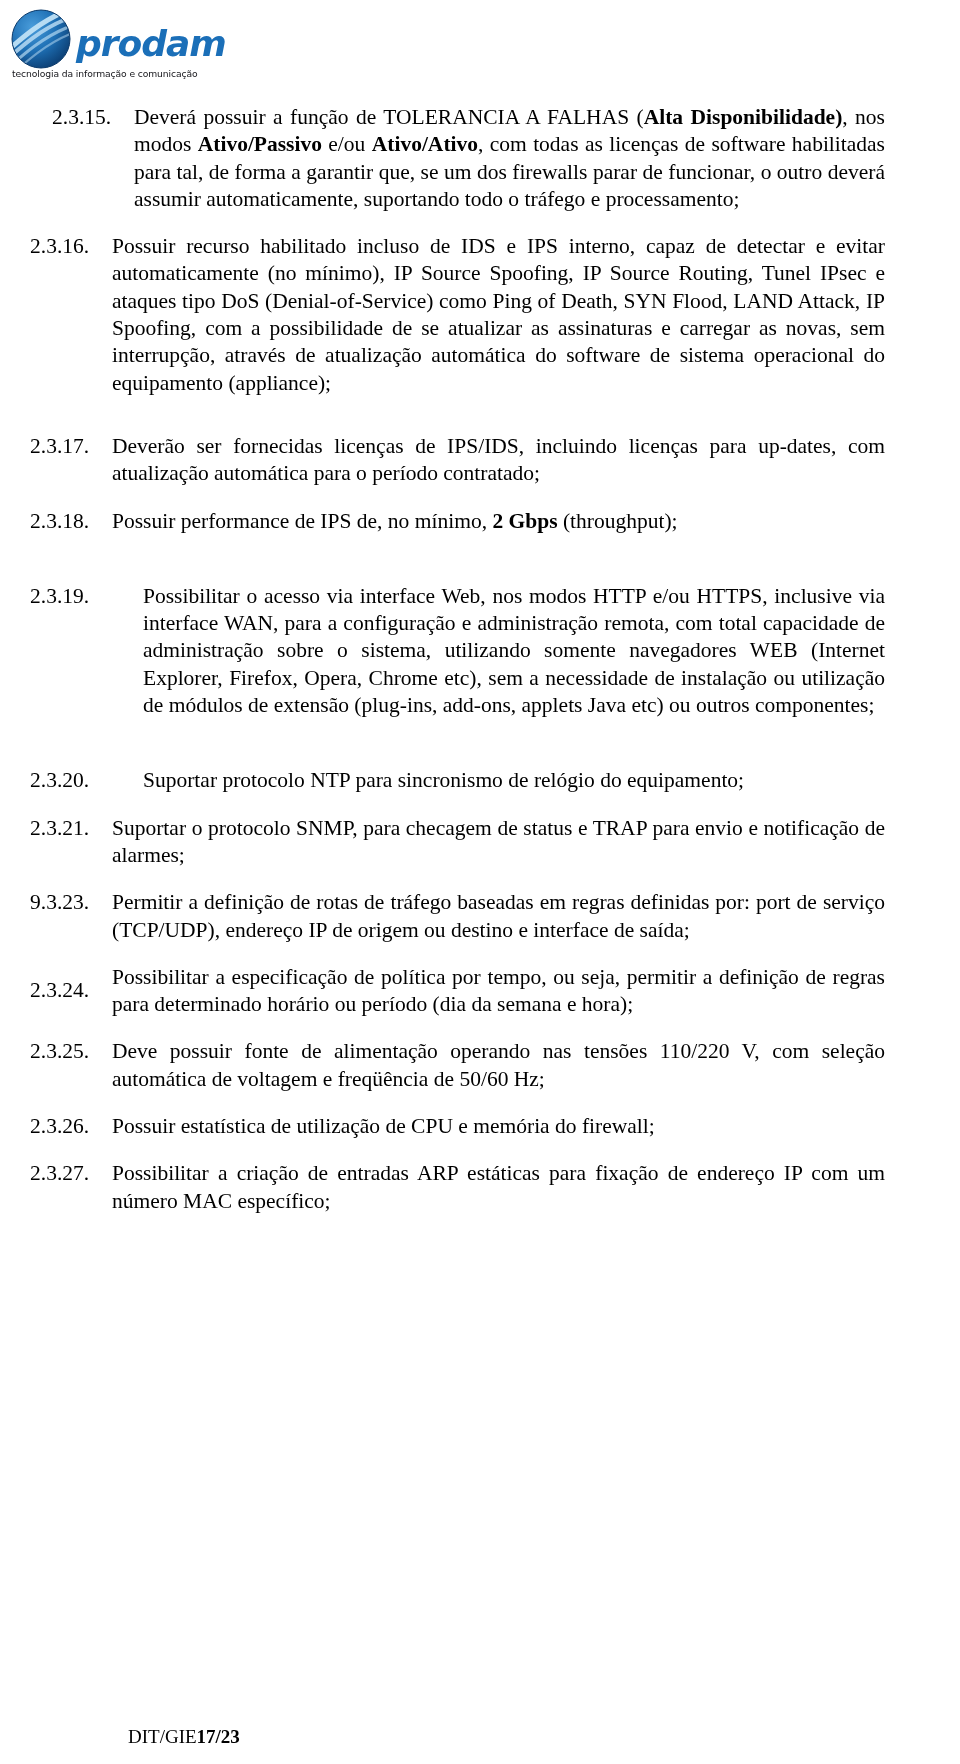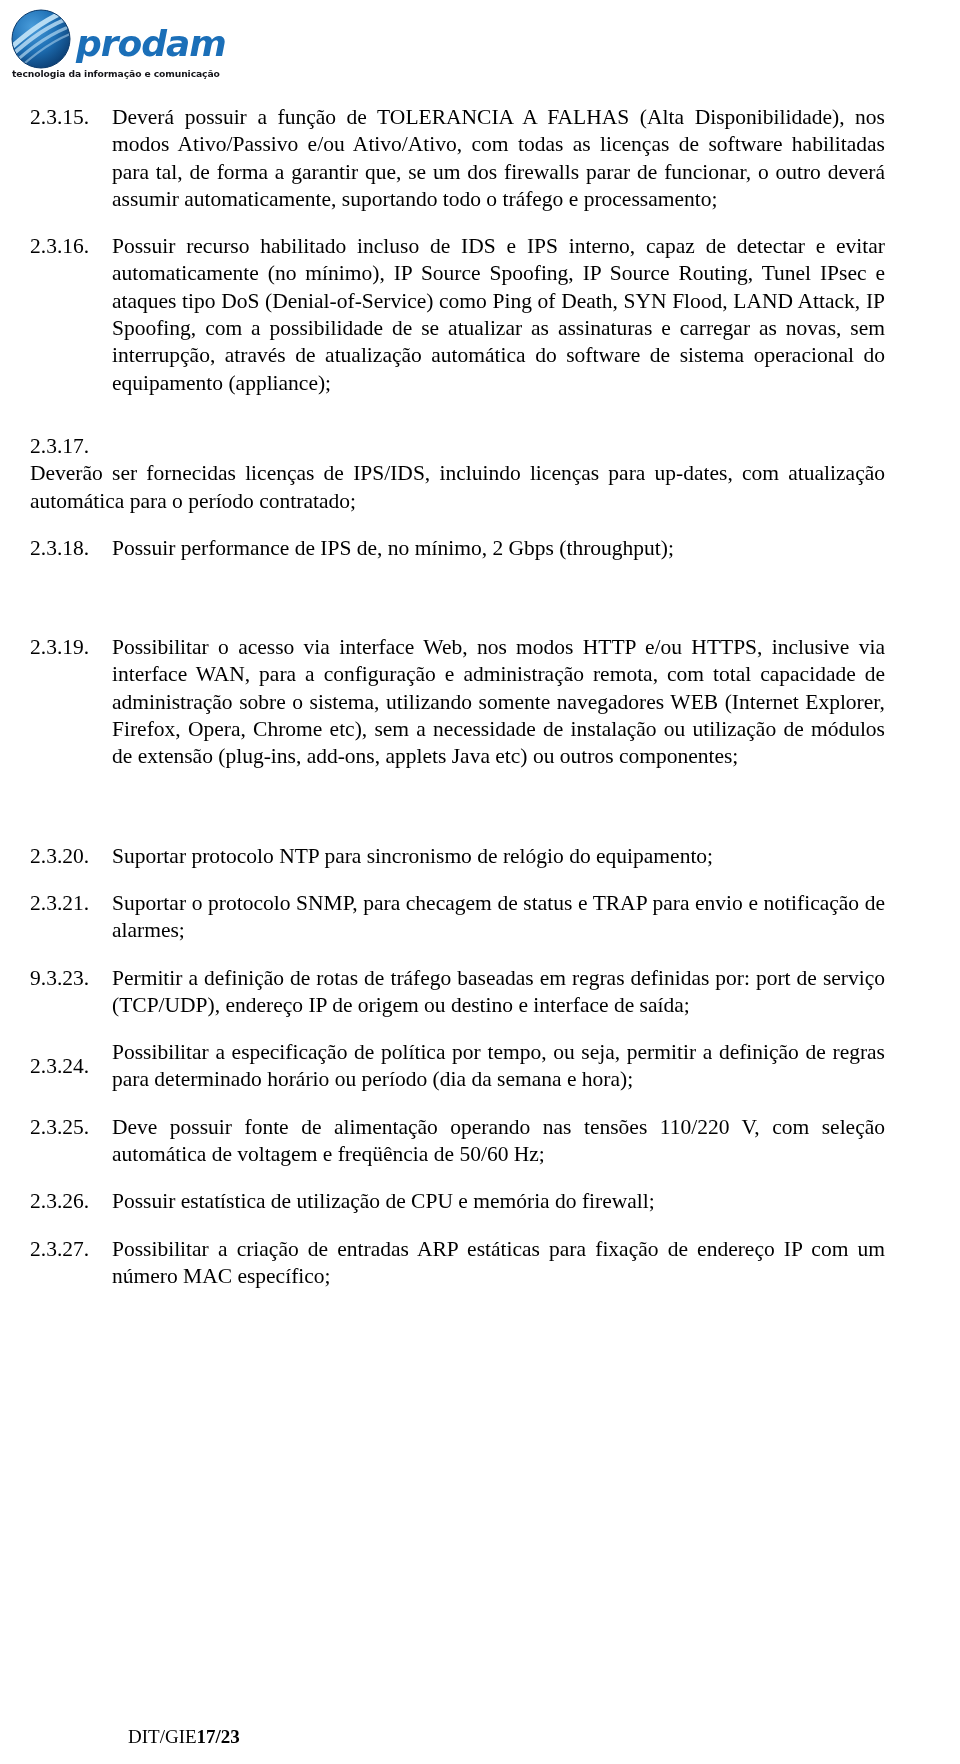--- a/index.html
+++ b/index.html
@@ -46,21 +46,21 @@
     font-size: 36px;
     letter-spacing: -1px;
     color: #1b6fb8;
     line-height: 1;
   }
   .logo-tagline {
     position: absolute;
     left: 4px;
     top: 60px;
     font-family: "DejaVu Sans", sans-serif;
-    font-weight: bold;
+    font-weight: normal;
     font-size: 9.2px;
     letter-spacing: -0.1px;
     color: #15151a;
     white-space: nowrap;
   }
 
   
   .doc-body {
     position: absolute;
     left: 30px;
@@ -79,28 +79,28 @@
     min-width: 78px;
     white-space: nowrap;
     padding-right: 4px;
   }
   .clause-text {
     flex: 1 1 auto;
     text-align: justify;
     text-justify: inter-word;
     hyphens: none;
   }
-  .clause-text b { font-weight: normal; }
-
-  
-  .sp-0  { margin-top: 0; }
+  .clause-text b { font-weight: bold; }
+
+  
+  .sp-0  { margin-top: 0; margin-left: 22px; }
   .sp-sm { margin-top: 20px; align-items: center; }
   .sp-md { margin-top: 20px; }
-  .sp-lg { margin-top: 36px; flex-direction: column; }
-  .sp-xl { margin-top: 72px; }
+  .sp-lg { margin-top: 36px; }
+  .sp-xl { margin-top: 48px; gap: 31px; }
 
   
   .page-footer {
     position: absolute;
     left: 128px;
     right: 100px;
     bottom: 16px;
     display: flex;
     align-items: center;
     font-size: 19px;

